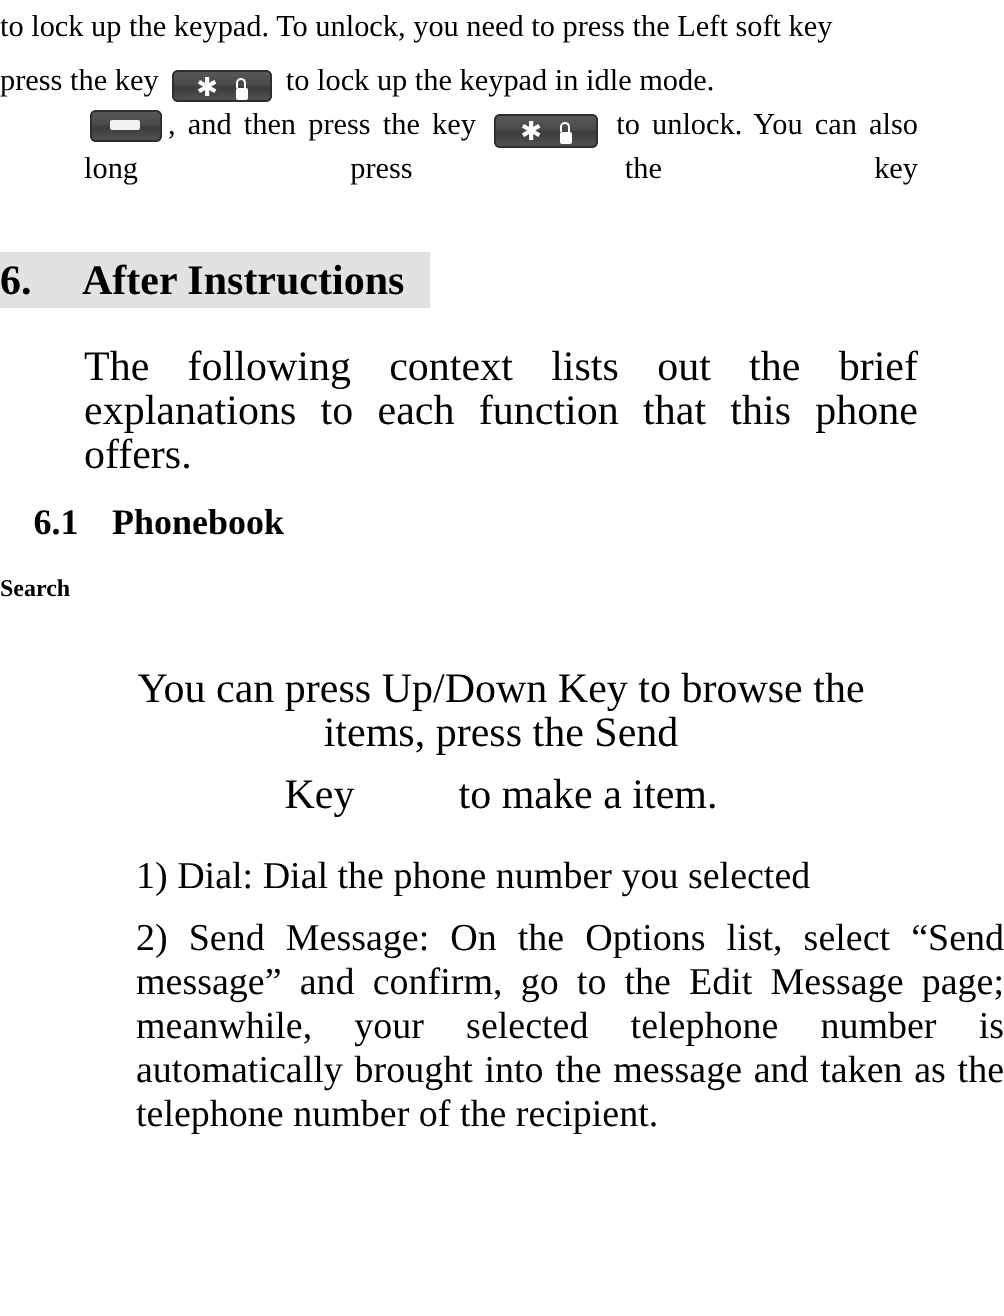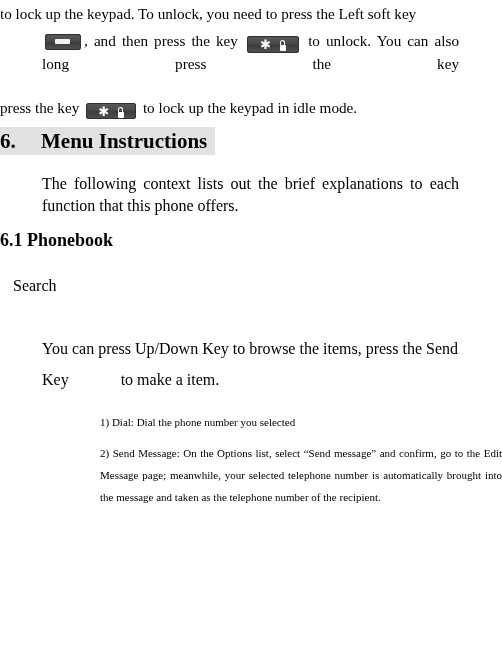--- a/index.html
+++ b/index.html
@@ -151,84 +151,84 @@
   .h1-text { display: inline-block; }
 
   .h2-row {
     display: flex;
     align-items: baseline;
     font-weight: bold;
     font-size: 18px;
     line-height: 23px;
     margin: 0;
   }
-  .h2-num { width: 27px; display: inline-block; }
+  .h2-num { width: 56px; display: inline-block; text-align: center; }
   .h2-text { display: inline-block; text-align: center; }
 
   .h3-row {
-    font-weight: normal;
-    font-size: 16px;
+    font-weight: bold;
+    font-size: 12px;
     line-height: 18px;
-    margin: 13px;
+    margin: 0;
   }
 
   
   .body-para {
-    font-size: 16px;
+    font-size: 21px;
     line-height: 22px;
     margin: 0;
     padding-left: 42px;
     width: 459px;
     box-sizing: border-box;
     text-align: justify;
     text-justify: inter-word;
   }
-  .body-para.nojust { text-align: left; }
+  .body-para.nojust { text-align: center; }
 
   .list-para {
-    font-size: 11px;
-    line-height: 22px;
-    margin: 0;
-    padding-left: 100px;
+    font-size: 19px;
+    line-height: 22px;
+    margin: 0;
+    padding-left: 68px;
     width: 502px;
     box-sizing: border-box;
     text-align: justify;
     text-justify: inter-word;
   }
   .list-para.nojust { text-align: left; }
 </style>
 </head>
 <body>
 
 <div class="page">
 
   <div style="height:3px"></div>
   <p class="intro-para">
     <span class="line1">to lock up the keypad. To unlock, you need to press the Left soft key</span>
   </p>
 
   <div style="height:5px"></div>
 
+  <div class="keyline" style="width:501px;">
+    <span>press the key</span>
+    <span class="keycap keycap-star keycap-star-sm"><span class="glyph-star">✱</span><span class="glyph-lock"><span class="shackle"></span><span class="body"></span></span></span>
+    <span>to lock up the keypad in idle mode.</span>
+  </div>
+
   <div class="keyline justify-block" style="padding-left:42px; width:459px; box-sizing:border-box;">
     <span class="keycap keycap-soft"><span class="bar"></span></span><span>, and then press the key</span>
     <span class="keycap keycap-star"><span class="glyph-star">✱</span><span class="glyph-lock"><span class="shackle"></span><span class="body"></span></span></span>
     <span>to unlock. You can also long press the key</span>
   </div>
 
-  <div class="keyline" style="width:501px;">
-    <span>press the key</span>
-    <span class="keycap keycap-star keycap-star-sm"><span class="glyph-star">✱</span><span class="glyph-lock"><span class="shackle"></span><span class="body"></span></span></span>
-    <span>to lock up the keypad in idle mode.</span>
-  </div>
-
   <div style="height:8px"></div>
 
   <div class="h1-row">
     <span class="h1-num">6.</span>
-    <span class="h1-text">Menu Instructions</span>
+    <span class="h1-text">After Instructions</span>
   </div>
 
   <div style="height:18px"></div>
 
   <p class="body-para">The following context lists out the brief explanations to each function that this phone offers.</p>
 
   <div style="height:12px"></div>
 
   <div class="h2-row">
     <span class="h2-num">6.1</span>

